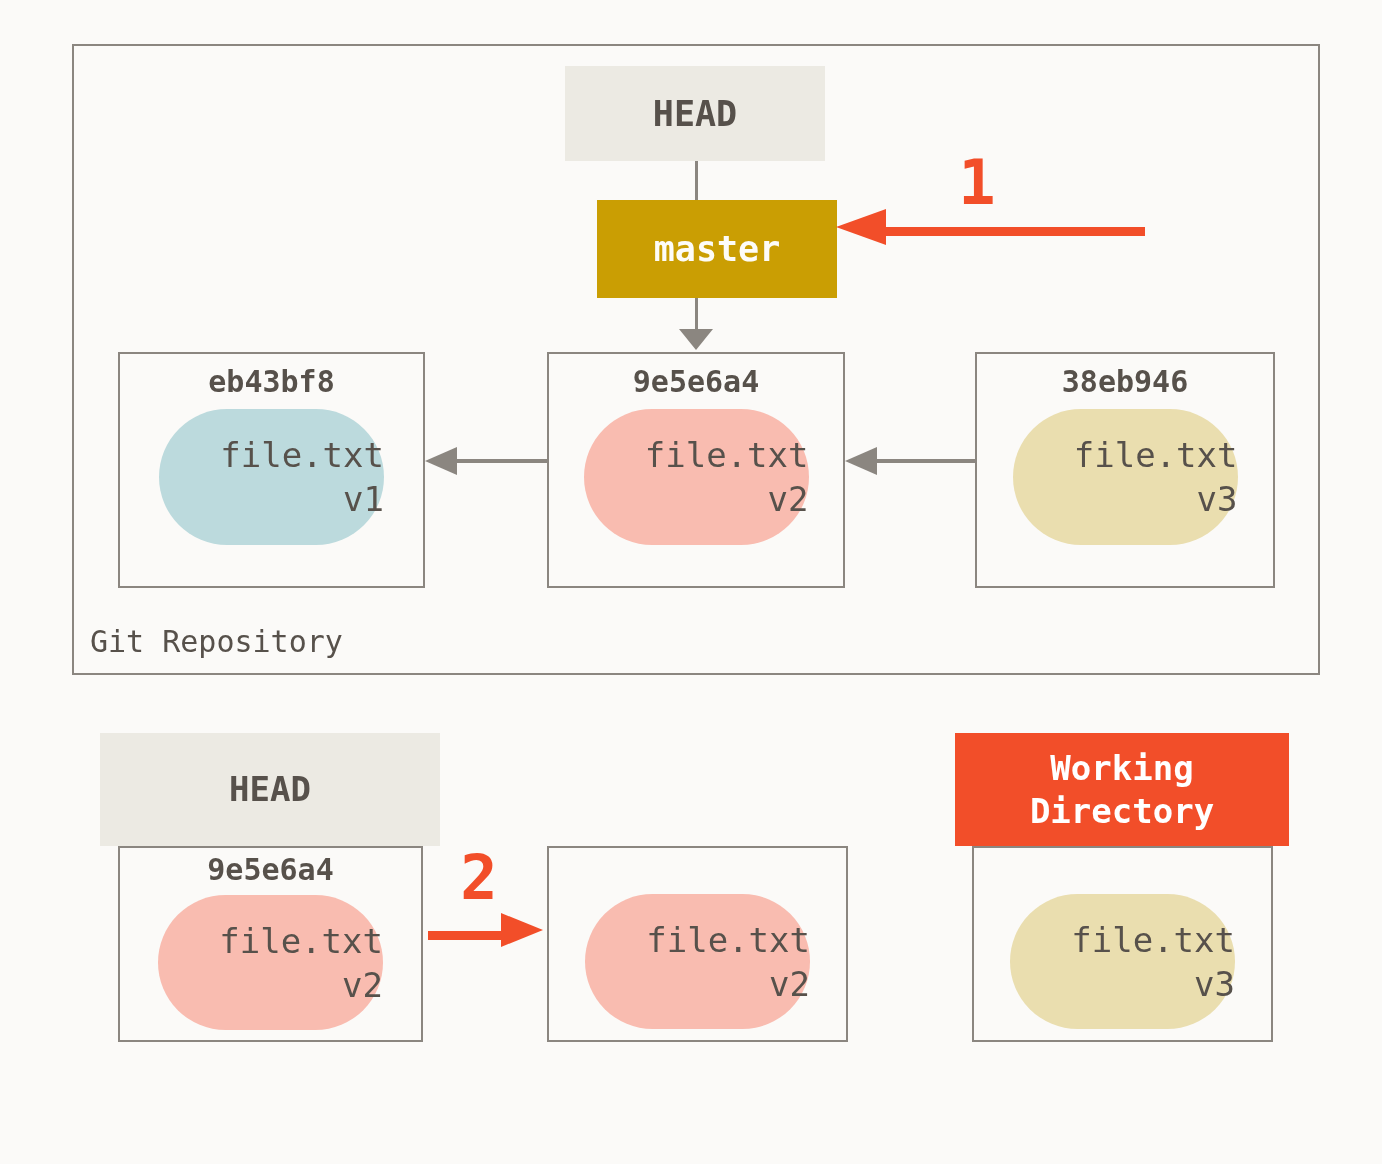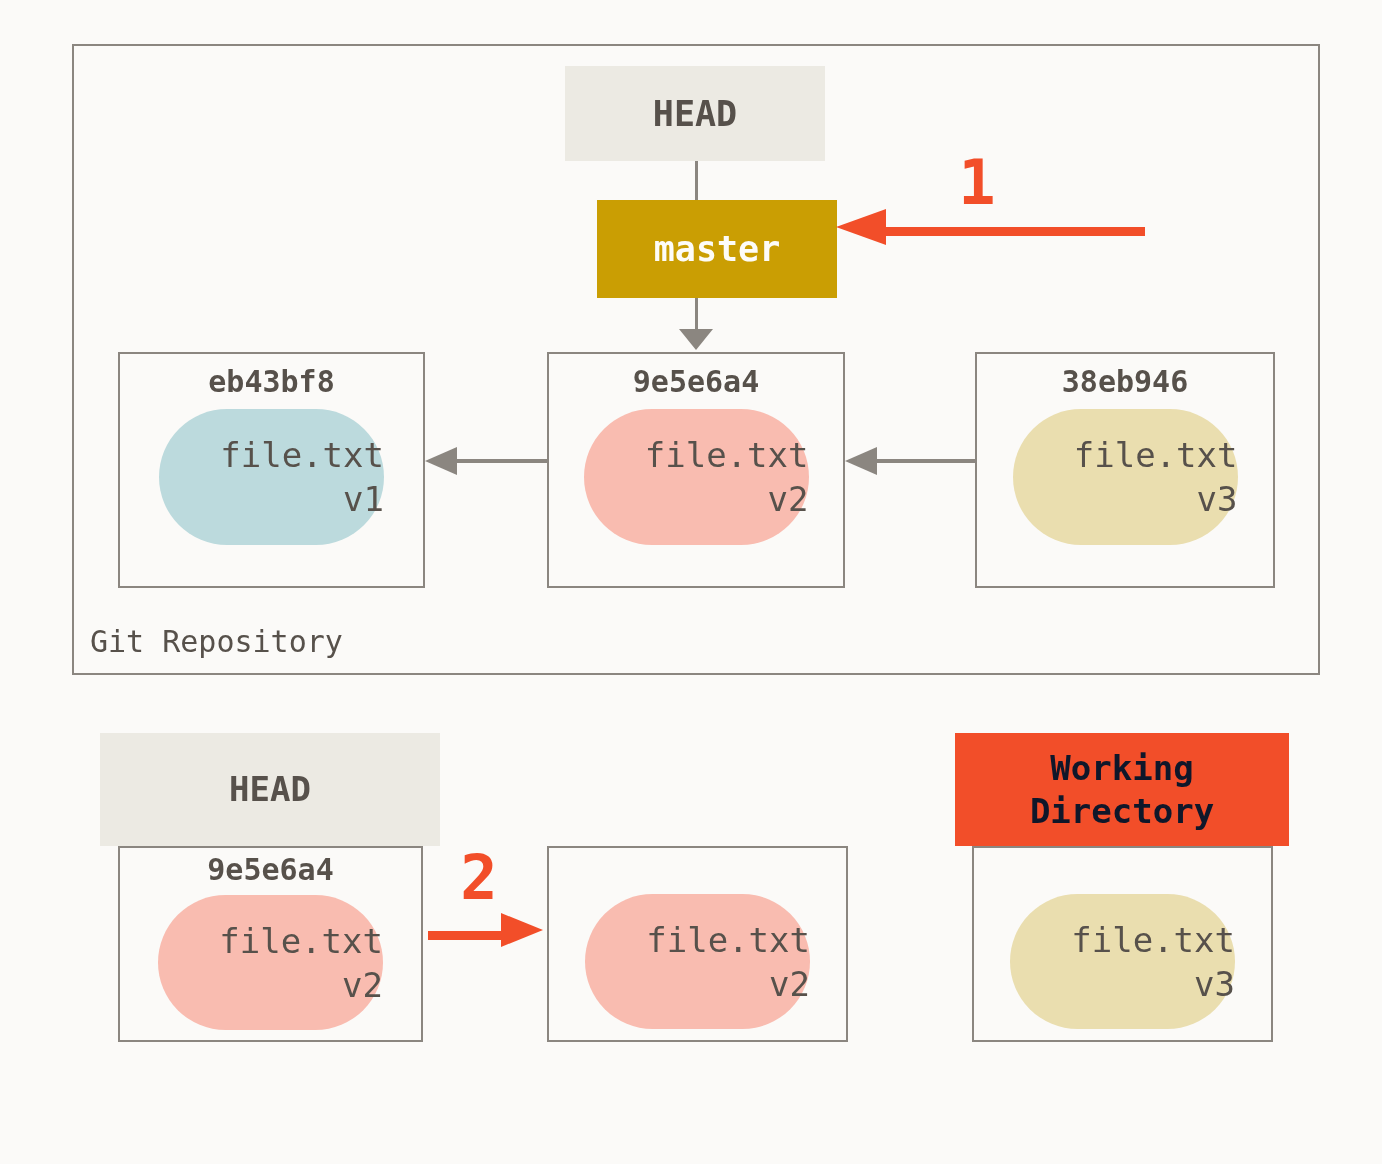--- a/index.html
+++ b/index.html
@@ -68,21 +68,21 @@
   .num-1{left:940px;top:146px;width:74px;}
   .red-line-1{left:878px;top:227px;width:267px;height:9px;background:var(--accent-red);}
   .red-head-1{left:836px;top:209px;width:0;height:0;
     border-top:18px solid transparent;border-bottom:18px solid transparent;
     border-right:50px solid var(--accent-red);}
 
   
   .area-hdr{top:733px;height:113px;font-size:34px;font-weight:bold;line-height:43px;}
   .head-hdr{left:100px;width:340px;background:var(--head-fill);color:var(--text-dark);}
   .index-hdr{left:529px;width:335px;background:var(--index-fill);color:#FFFFFF;}
-  .wd-hdr{left:955px;width:334px;background:var(--workdir-fill);color:#0f172a;padding:0 56px;}
+  .wd-hdr{left:955px;width:334px;background:var(--workdir-fill);color:#ffffff;padding:0 56px;}
 
   .area-box{top:846px;height:196px;border:2px solid var(--border-gray);text-align:center;}
   .head-box{left:118px;width:305px;}
   .index-box{left:547px;width:301px;}
   .wd-box{left:972px;width:301px;}
   .area-box .hash{margin-top:4px;}
   .area-box .pill{margin-top:8px;height:135px;}
   .pill-offset{margin-top:46px !important;}
 
   .num-2{left:442px;top:841px;width:74px;}

